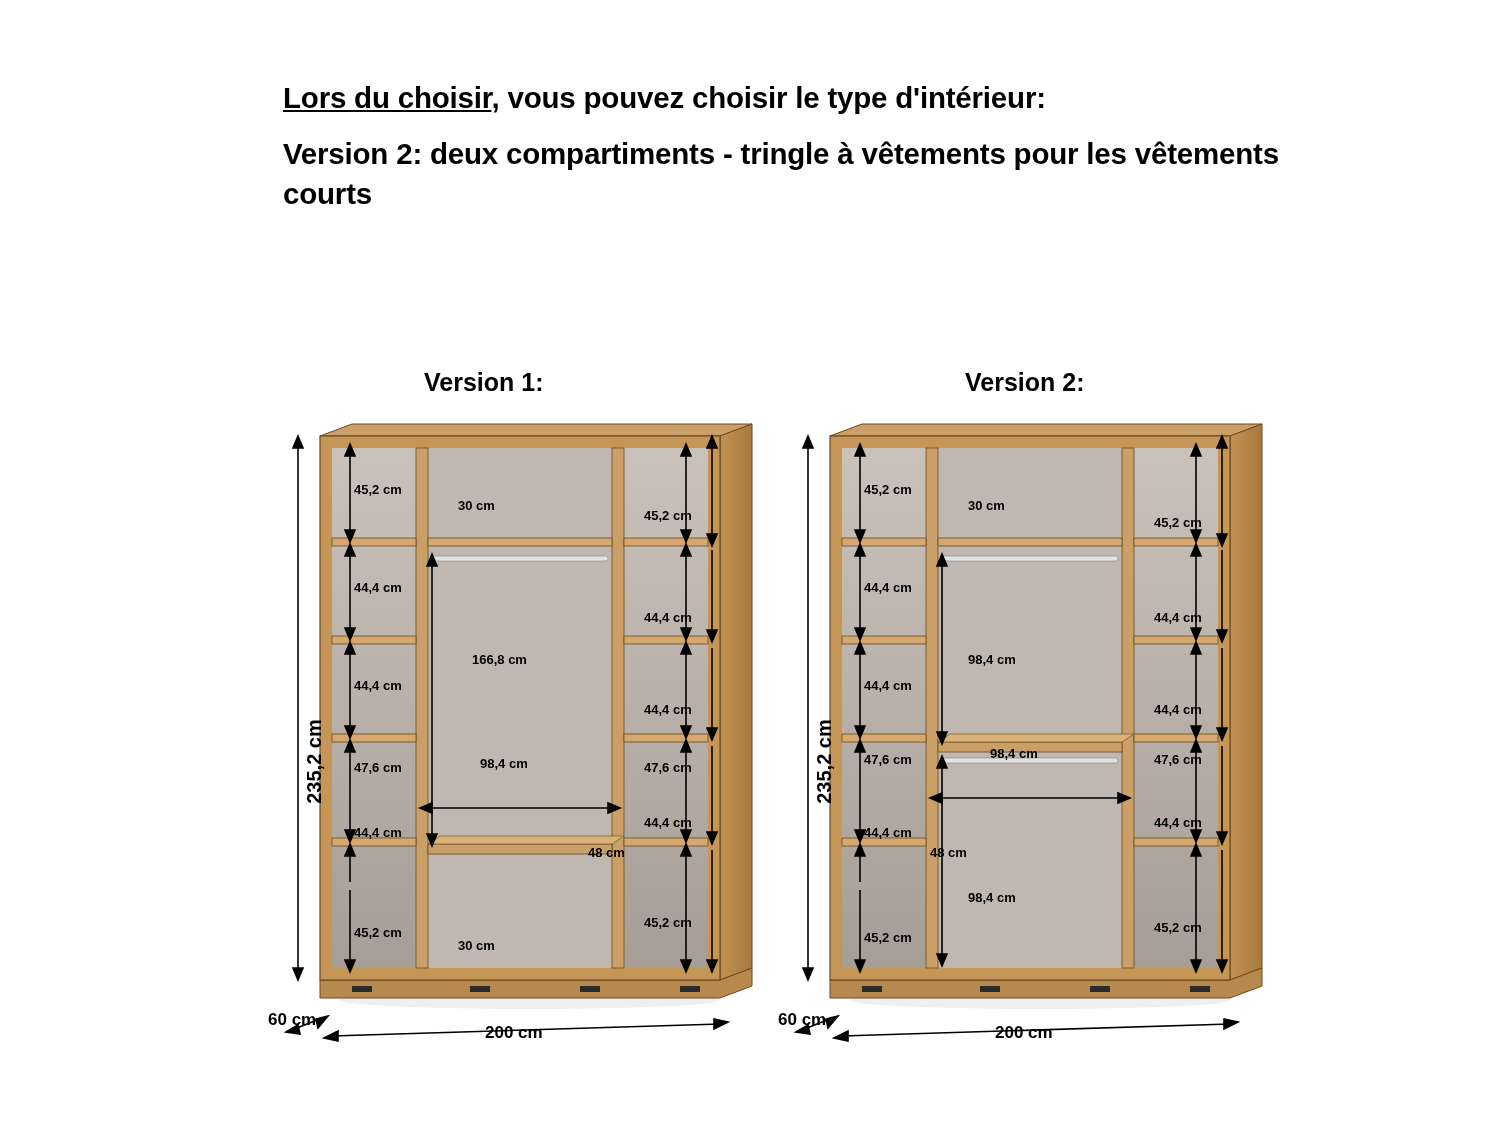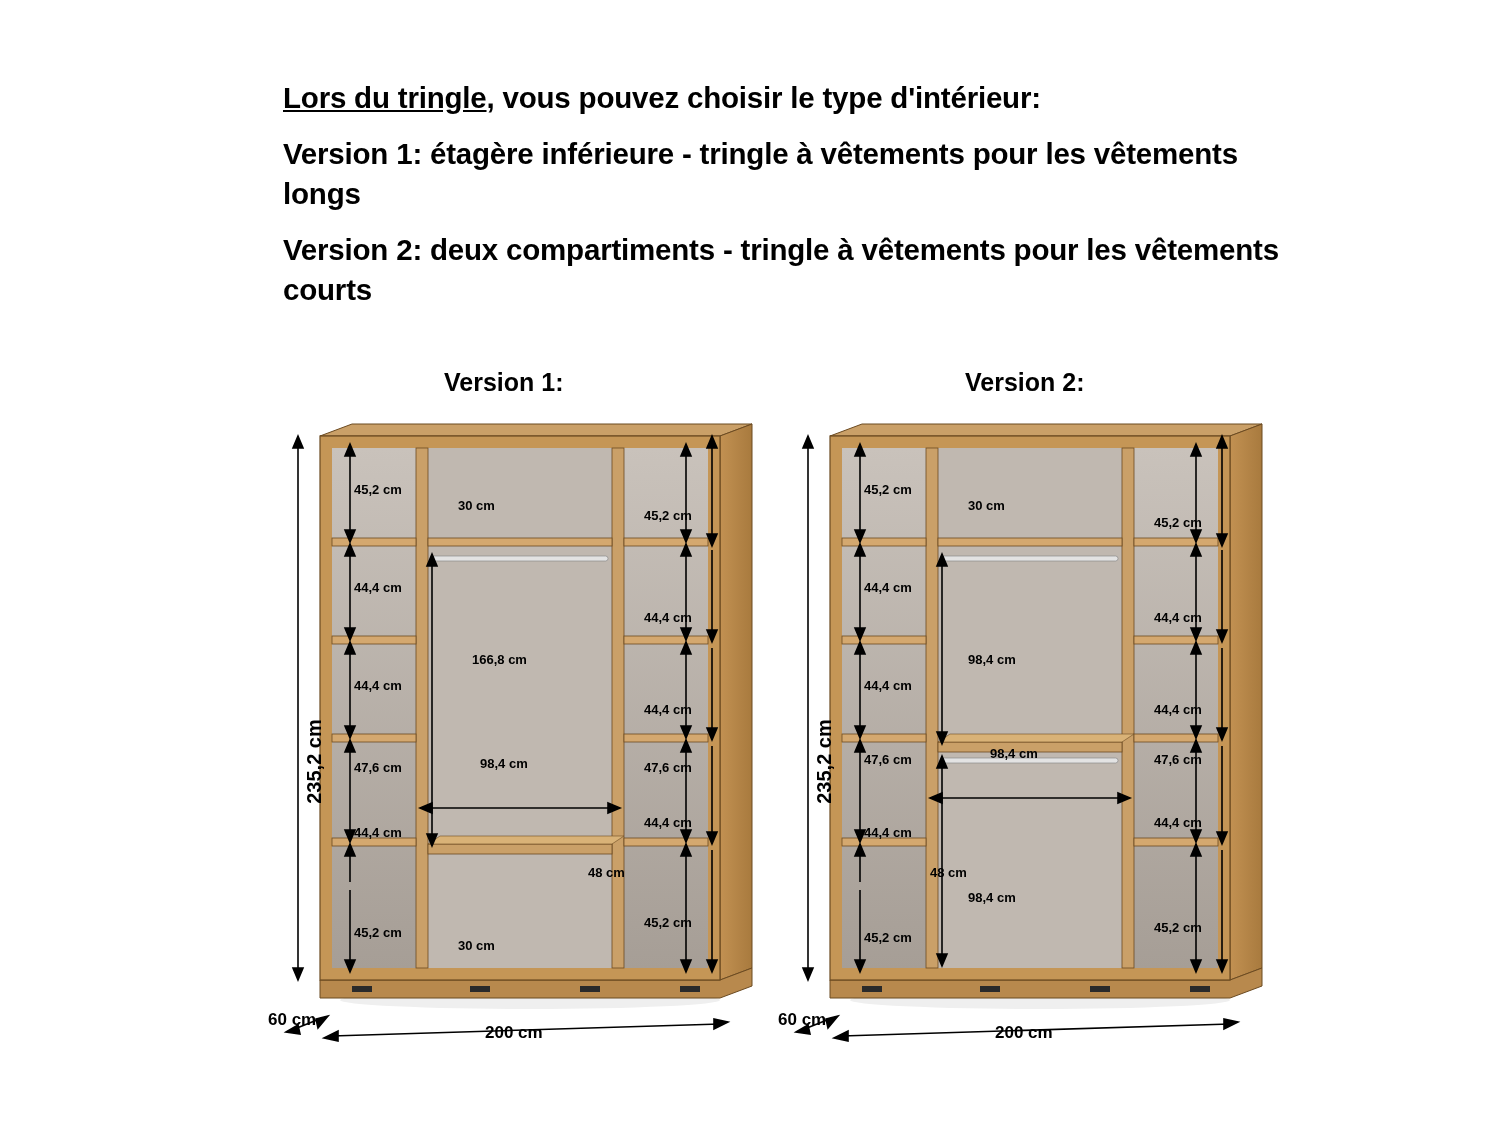--- a/index.html
+++ b/index.html
@@ -8,44 +8,43 @@
     font-family:"Liberation Sans", sans-serif;color:#000;
     position:relative;overflow:hidden;
   }
   .intro{position:absolute;left:283px;top:78px;width:1000px;}
   .intro .line{font-size:29.5px;font-weight:bold;line-height:1.36;letter-spacing:-0.2px;}
   .intro .line.p2{margin-top:16px;}
   .intro .line.p3{margin-top:16px;}
   .intro u{text-decoration:underline;}
 
   .vtitle{position:absolute;font-size:25px;font-weight:bold;}
-  #v1-title{left:444px;top:368px;text-align:right;}
+  #v1-title{left:424px;top:368px;text-align:right;}
   #v2-title{left:965px;top:368px;}
 
   .scene{position:absolute;top:420px;}
   #scene1{left:280px;width:480px;height:640px;}
   #scene2{left:790px;width:480px;height:640px;}
 
   .scene svg{display:block;}
 
   .dimlabel{
     position:absolute;font-size:13px;font-weight:bold;color:#000;
     white-space:nowrap;background:transparent;
   }
   .dimlabel.big{font-size:20px;}
-  .dimlabel.small{font-size:13px;margin-top:20px;}
+  .dimlabel.small{font-size:13px;}
 </style>
 </head>
 <body>
 
 <div class="intro">
   <div class="line p1">
-    <u>Lors du tringle</u><span>, vous pouvez choisir le type d'intérieur:</span>
+    <u>Lors du choisir</u><span>, vous pouvez choisir le type d'intérieur:</span>
   </div>
-  <div class="line p2">Version 1: étagère inférieure - tringle à vêtements pour les vêtements longs</div>
   <div class="line p3">Version 2: deux compartiments - tringle à vêtements pour les vêtements courts</div>
 </div>
 
 <div class="vtitle" id="v1-title">Version 1:</div>
 <div class="vtitle" id="v2-title">Version 2:</div>
 
 <div class="scene" id="scene1">
   <svg width="480" height="640" viewBox="0 0 480 640" xmlns="http://www.w3.org/2000/svg">
     <defs>
       <linearGradient id="w1a" x1="0" y1="0" x2="0" y2="1">

